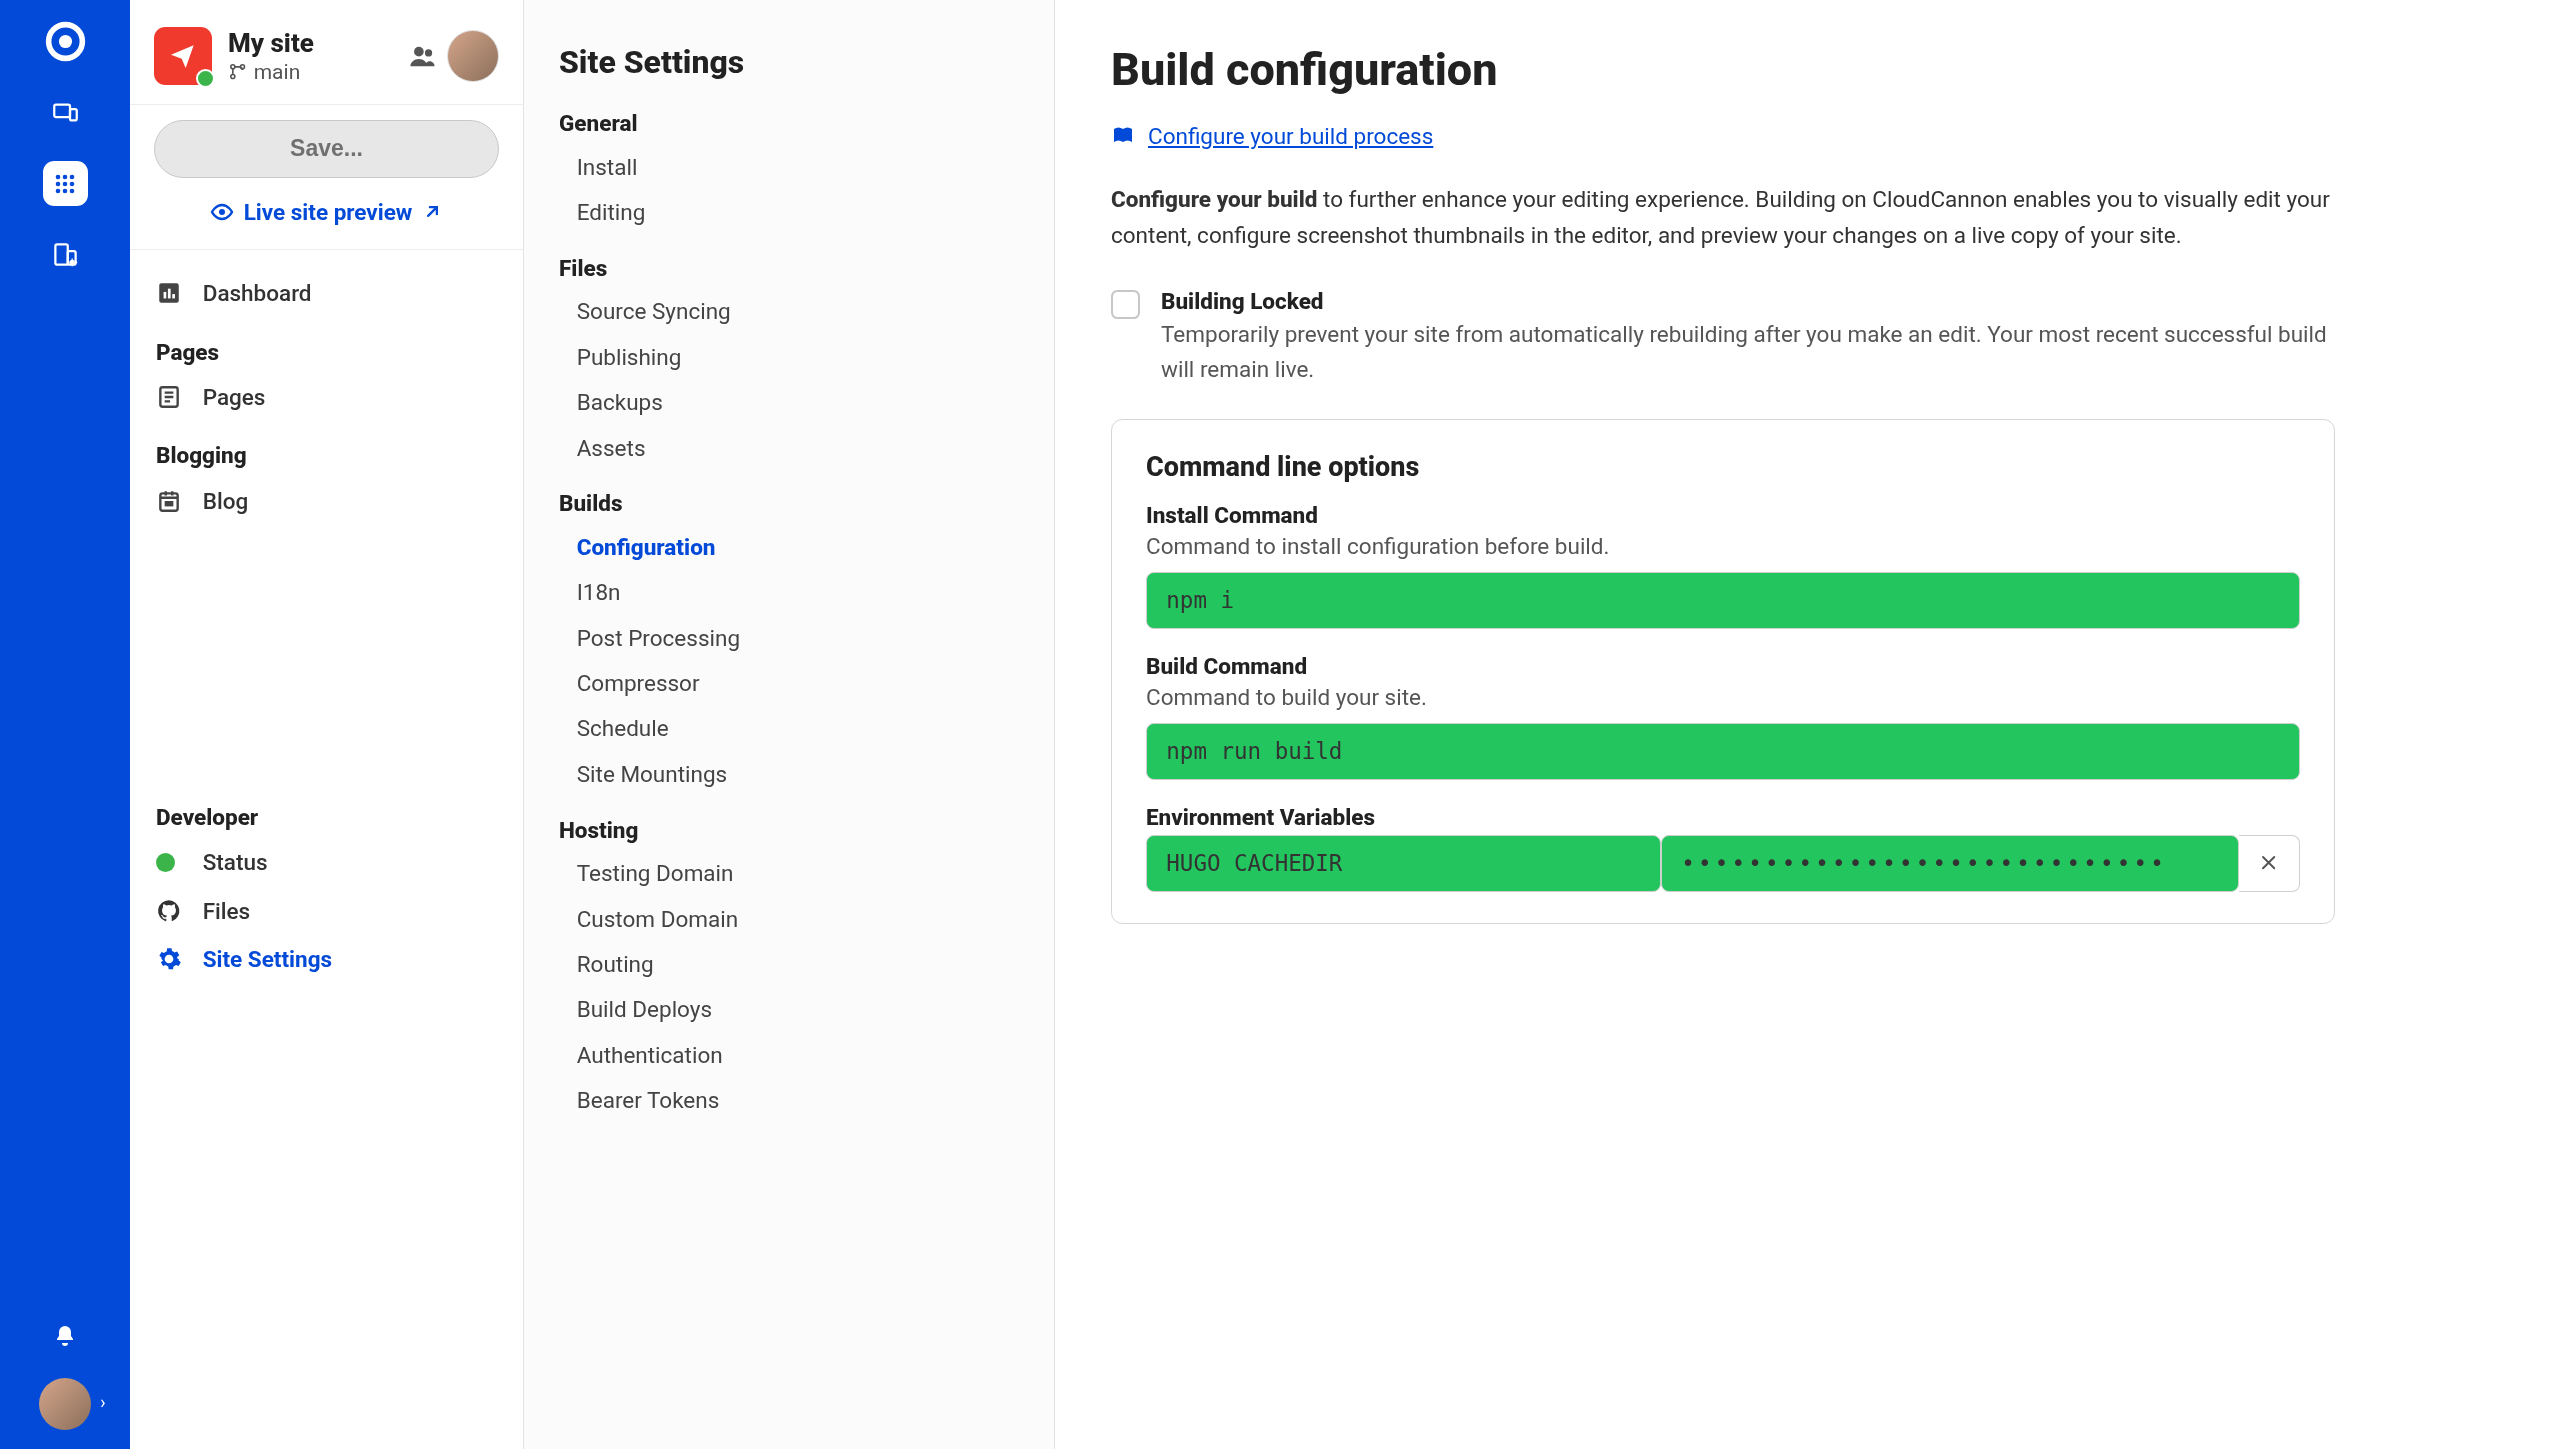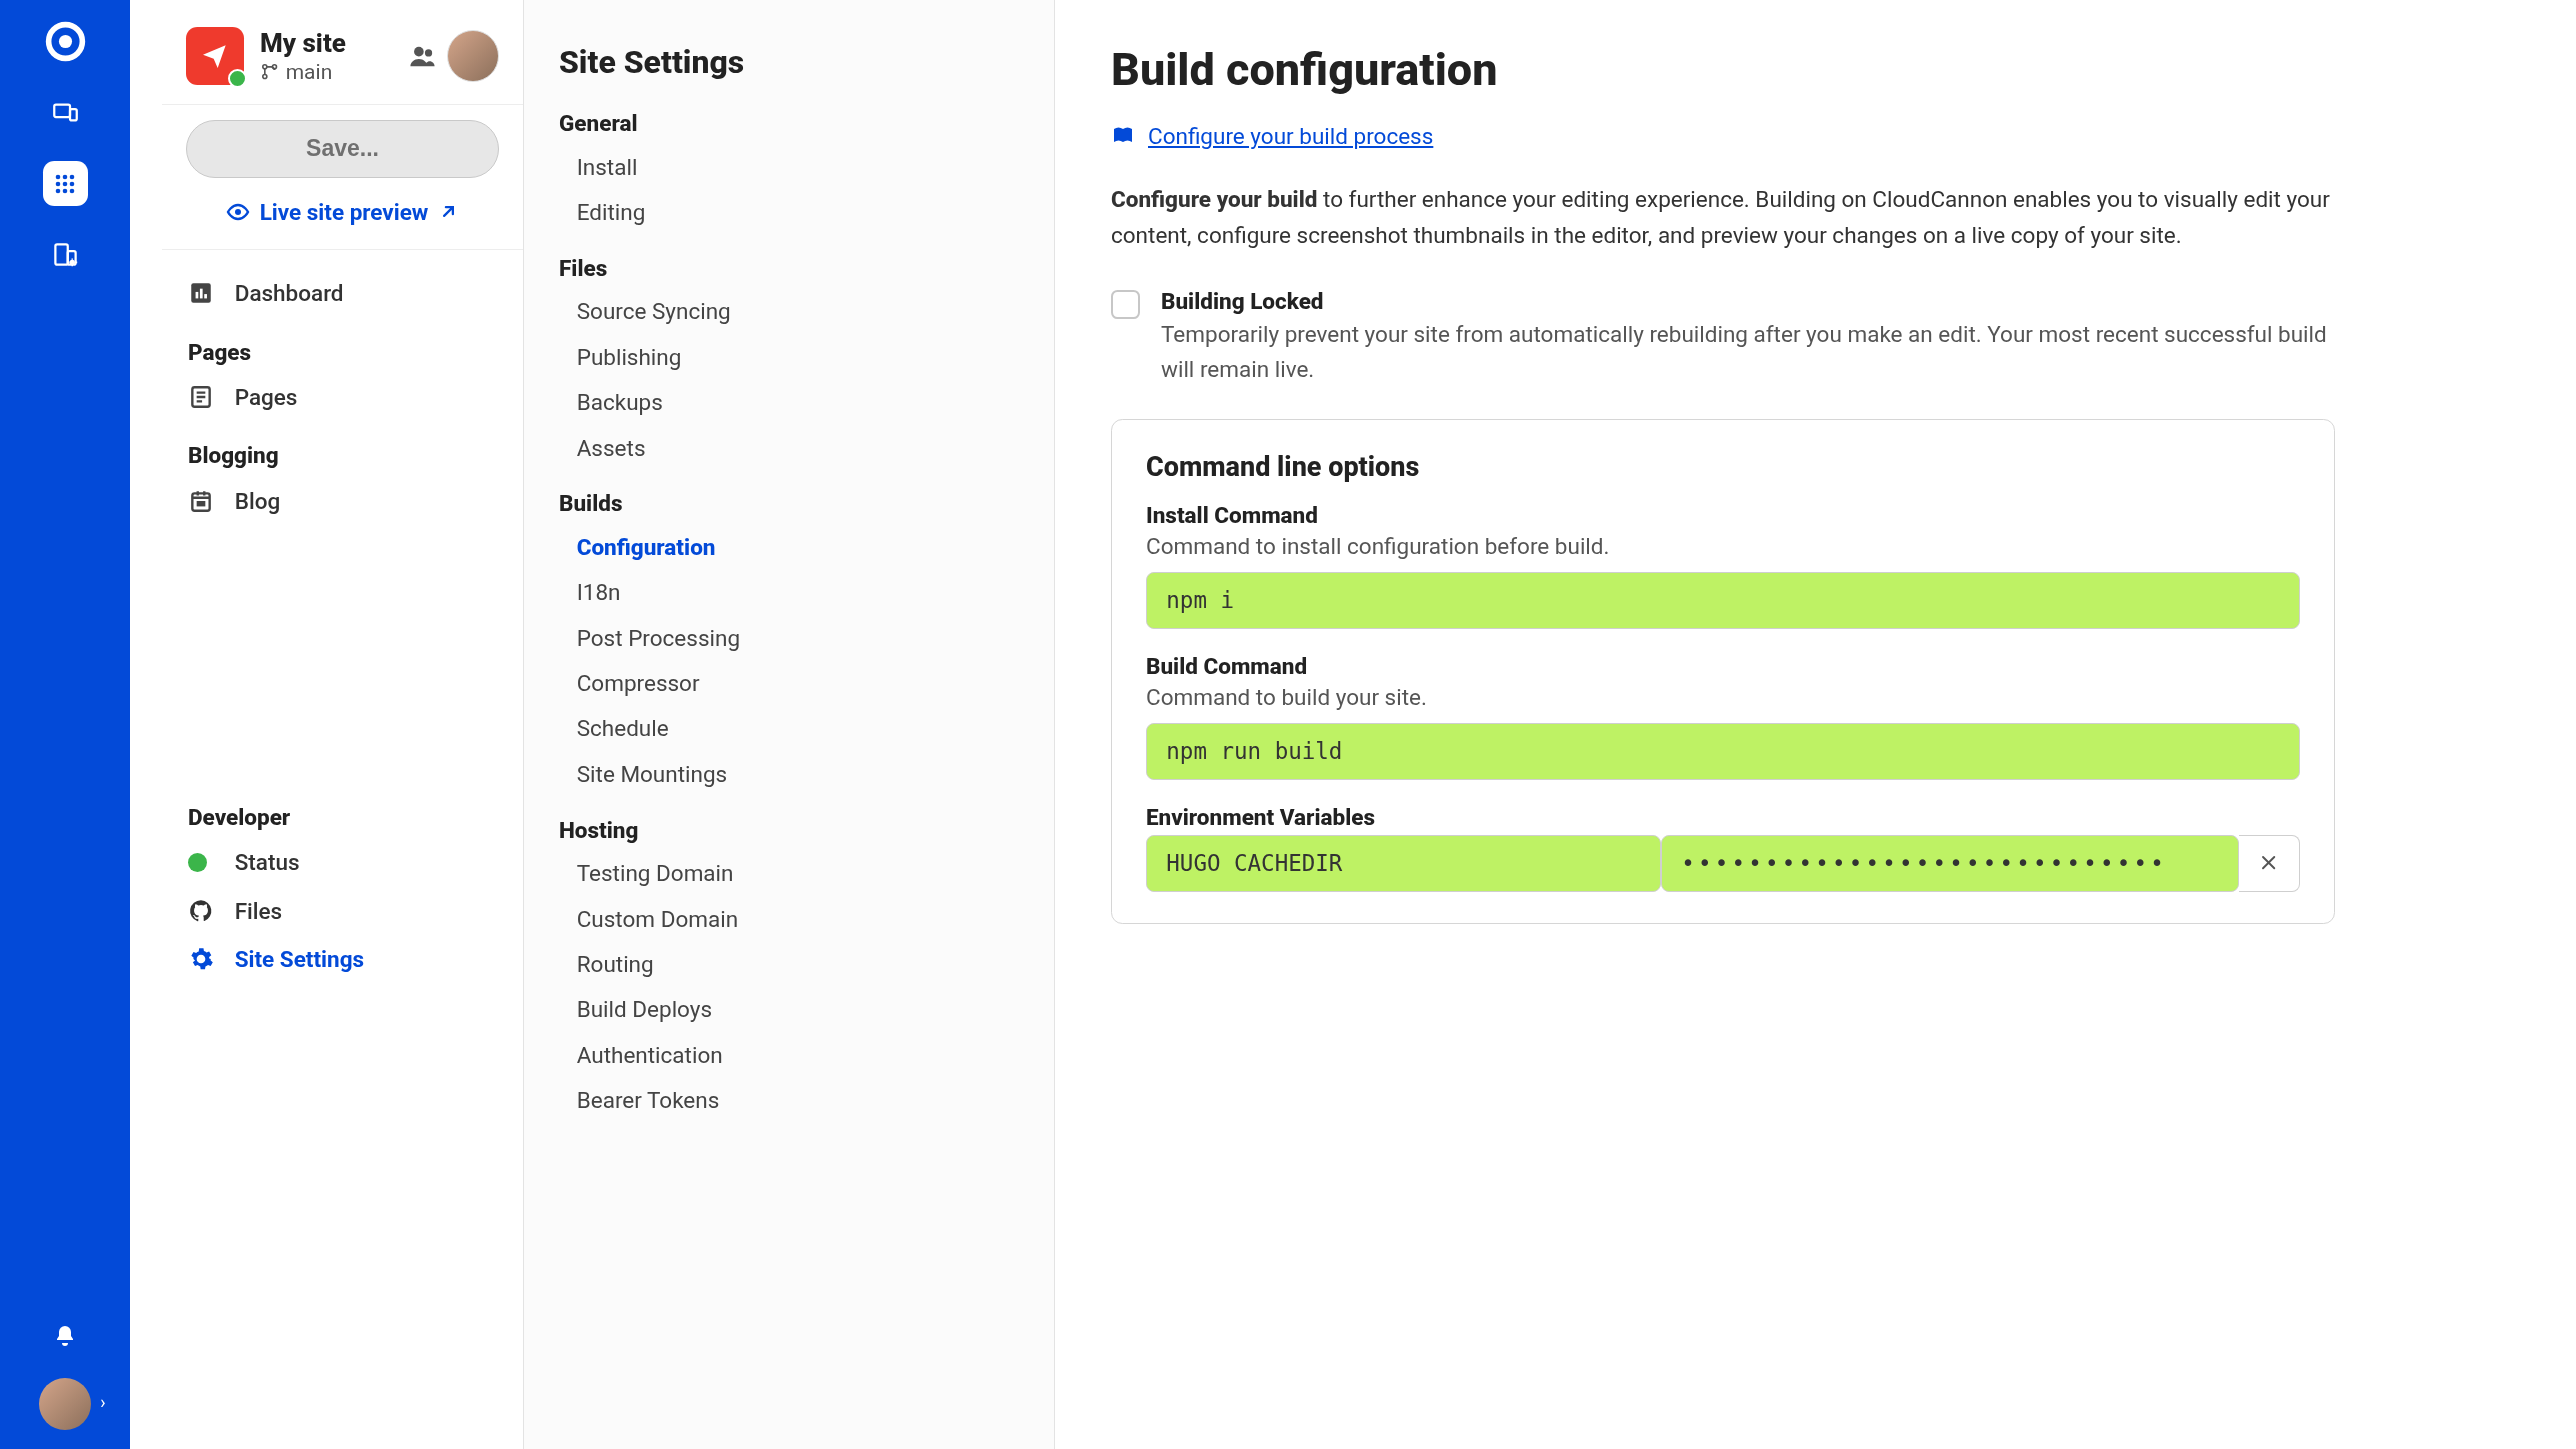--- a/index.html
+++ b/index.html
@@ -10,21 +10,21 @@
 
 .rail { width:130px; background:#034ad8; display:flex; flex-direction:column; align-items:center; padding:19.3px 0; gap:26px; position:relative; }
 .rail .logo { color:#fff; }
 .rail .rail-item { width:45px; height:45px; display:flex; align-items:center; justify-content:center; border-radius:11.3px; color:#fff; cursor:pointer; }
 .rail .rail-item.active { background:#fff; color:#034ad8; }
 .rail .bottom { position:absolute; bottom:19.3px; display:flex; flex-direction:column; align-items:center; gap:19.3px; }
 .rail .avatar-small { width:52px; height:52px; border-radius:50%; background:linear-gradient(135deg,#d4a58a,#8b6f5b); position:relative; }
 .rail .avatar-small::after { content:"›"; position:absolute; right:-14.5px; top:14.5px; color:#fff; font-size:17.7px; }
 
 
-.sidebar1 { width:394px; background:#fff; border-right:0.8px solid #e3e3e3; display:flex; flex-direction:column;padding-left:32px; }
+.sidebar1 { width:394px; background:#fff; border-right:0.8px solid #e3e3e3; display:flex; flex-direction:column; }
 .site-header { display:flex; align-items:center; gap:16px; padding:27px 24px 19.3px; border-bottom:0.8px solid #ededed; flex-wrap:wrap; }
 .site-logo { width:58px; height:58px; border-radius:11.3px; background:#ef3a2d; position:relative; display:flex; align-items:center; justify-content:center; }
 .site-logo svg { width:32px; height:32px; }
 .site-logo .status-dot { position:absolute; right:-3.2px; bottom:-3.2px; width:19.3px; height:19.3px; border-radius:50%; background:#3bb54a; border:2.4px solid #fff; }
 .site-meta { flex:1; }
 .site-name { font-size:26px; font-weight:800; }
 .site-branch { font-size:21px; color:#555; display:flex; align-items:center; gap:6.4px; margin-top:1.6px; }
 .users { display:flex; align-items:center; gap:9.7px; margin-left:auto; }
 .users .people-icon { color:#555; }
 .users .avatar { width:52px; height:52px; border-radius:50%; background:linear-gradient(135deg,#d4a58a,#8b6f5b); border:1.6px solid #ddd; }
@@ -57,21 +57,21 @@
 .lock-row { display:flex; gap:21px; margin-bottom:32px; max-width:1224px; }
 .checkbox { width:29px; height:29px; border:2.4px solid #c7c7c7; border-radius:6.4px; background:#fff; flex-shrink:0; margin-top:2.4px; cursor:pointer; }
 .lock-text .t1 { font-weight:800; font-size:22.5px; }
 .lock-text .t2 { font-size:22.5px; color:#555; line-height:1.55; margin-top:3.2px; }
 
 .card { border:1.6px solid #d6d6d6; border-radius:11.3px; padding:31px 34px; max-width:1224px; }
 .card h3 { font-size:27px; font-weight:800; margin-bottom:19.3px; }
 .field { margin-bottom:24px; }
 .field .flabel { font-size:22.5px; font-weight:800; margin-bottom:4.8px; }
 .field .fdesc { font-size:22.5px; color:#555; margin-bottom:13px; }
-.field input[type=text] { width:100%; padding:14.5px 19.3px; border:1.6px solid #cfcfcf; border-radius:8px; font-family:ui-monospace,Menlo,Consolas,monospace; font-size:22.5px; color:#333; background:#bef264; }
+.field input[type=text] { width:100%; padding:14.5px 19.3px; border:1.6px solid #cfcfcf; border-radius:8px; font-family:ui-monospace,Menlo,Consolas,monospace; font-size:22.5px; color:#333; background:#22c55e; }
 
 .env-row { display:flex; gap:0; }
 .env-row input { font-family:ui-monospace,Menlo,Consolas,monospace; font-size:22.5px; padding:14.5px 19.3px; border:1.6px solid #cfcfcf; background:#fff; }
 .env-row .k { flex:0 0 515px; border-radius:8px 0 0 8px; border-right:none; }
 .env-row .v { flex:1; border-radius:0; letter-spacing:3.2px; }
 .env-row .x { width:61px; border:1.6px solid #cfcfcf; border-left:none; border-radius:0 8px 8px 0; background:#fff; display:flex; align-items:center; justify-content:center; font-size:24px; cursor:pointer; color:#555; }
 
 svg { display:block; }
 </style>
 </head>

